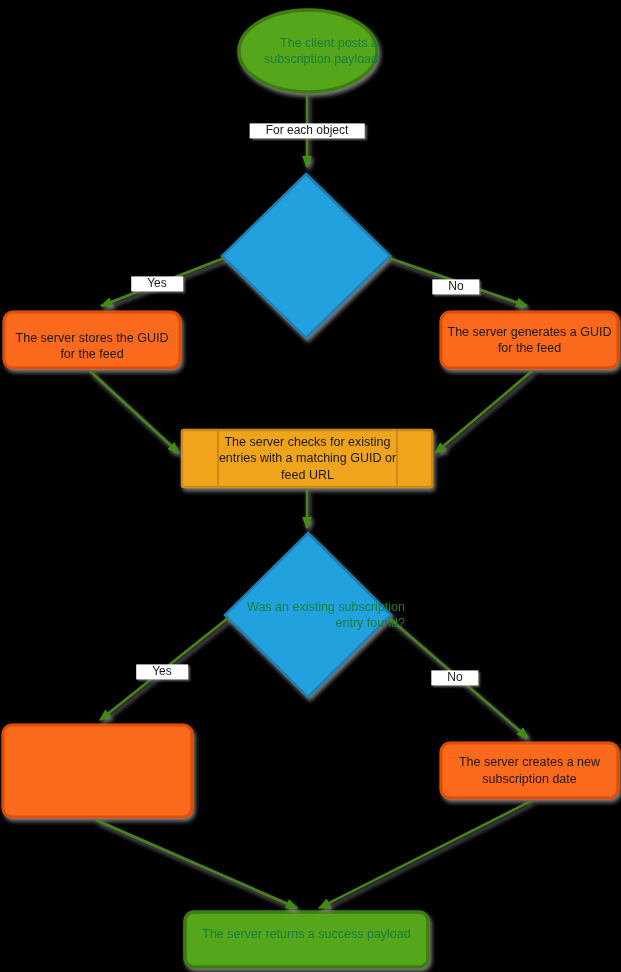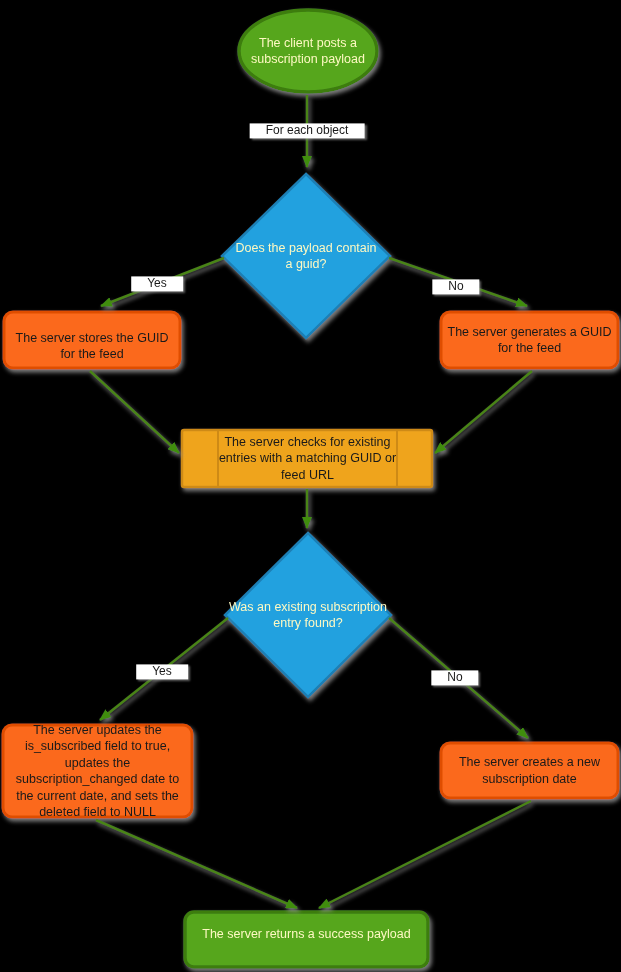--- a/index.html
+++ b/index.html
@@ -24,21 +24,21 @@
     position: absolute;
     display: flex;
     align-items: center;
     justify-content: center;
     text-align: center;
     font-size: 12.5px;
     line-height: 1.32;
     color: #1a1a1a;
     pointer-events: none;
   }
-  .node-label.light { color: #fef9c3; }
+  .node-label.light { color: #15803d; text-align: right; }
   .edge-label {
     position: absolute;
     transform: translate(-50%, -50%);
     background: #ffffff;
     color: #1a1a1a;
     font-size: 12px;
     line-height: 1.1;
     padding: 1px 16px;
     white-space: nowrap;
     box-shadow: 2px 2px 2px rgba(125,125,125,0.75);
@@ -83,31 +83,29 @@
       <line x1="307" y1="489" x2="307" y2="528" marker-end="url(#arrow)"></line>
       <line x1="228" y1="618" x2="100" y2="720" marker-end="url(#arrow)"></line>
       <line x1="389" y1="618" x2="528" y2="738" marker-end="url(#arrow)"></line>
       <line x1="96" y1="820" x2="297" y2="908" marker-end="url(#arrow)"></line>
       <line x1="531" y1="801" x2="319" y2="908" marker-end="url(#arrow)"></line>
     </g>
   </svg>
 
   <div class="node-label light" style="left:238px; top:10px; width:140px; height:82px;">The client posts a subscription payload</div>
 
-  <div class="node-label light" style="left:231px; top:214px; width:150px; height:84px;">Does the payload contain a guid?</div>
 
   <div class="node-label" style="left:8px; top:312px; width:168px; height:68px;">The server stores the GUID for the feed</div>
 
   <div class="node-label" style="left:445px; top:312px; width:169px; height:56px;">The server generates a GUID for the feed</div>
 
   <div class="node-label" style="left:218px; top:430px; width:179px; height:57px;">The server checks for existing entries with a matching GUID or feed URL</div>
 
-  <div class="node-label light" style="left:223px; top:573px; width:170px; height:84px;">Was an existing subscription entry found?</div>
+  <div class="node-label light" style="left:235px; top:573px; width:170px; height:84px;">Was an existing subscription entry found?</div>
 
-  <div class="node-label" style="left:7px; top:725px; width:181px; height:92px;">The server updates the is_subscribed field to true, updates the subscription_changed date to the current date, and sets the deleted field to NULL</div>
 
   <div class="node-label" style="left:445px; top:743px; width:169px; height:55px;">The server creates a new subscription date</div>
 
   <div class="node-label light" style="left:185px; top:912px; width:243px; height:45px;">The server returns a success payload</div>
 
   <div class="edge-label" style="left:307px; top:131px;">For each object</div>
 
   <div class="edge-label" style="left:157px; top:284px;">Yes</div>
 
   <div class="edge-label" style="left:456px; top:287px;">No</div>

